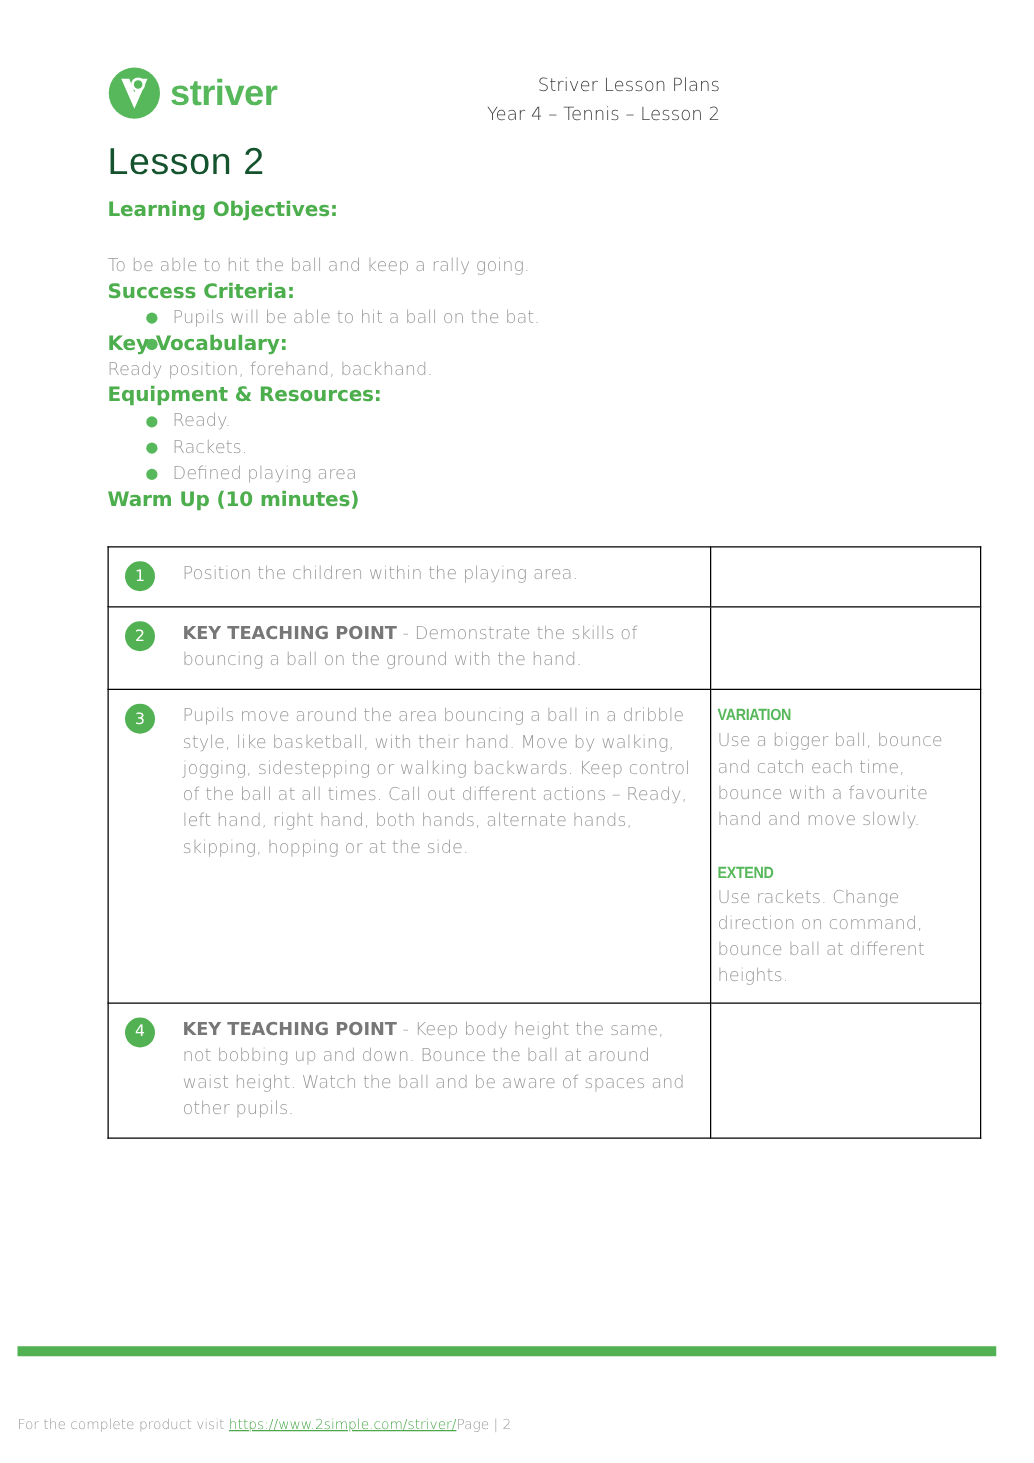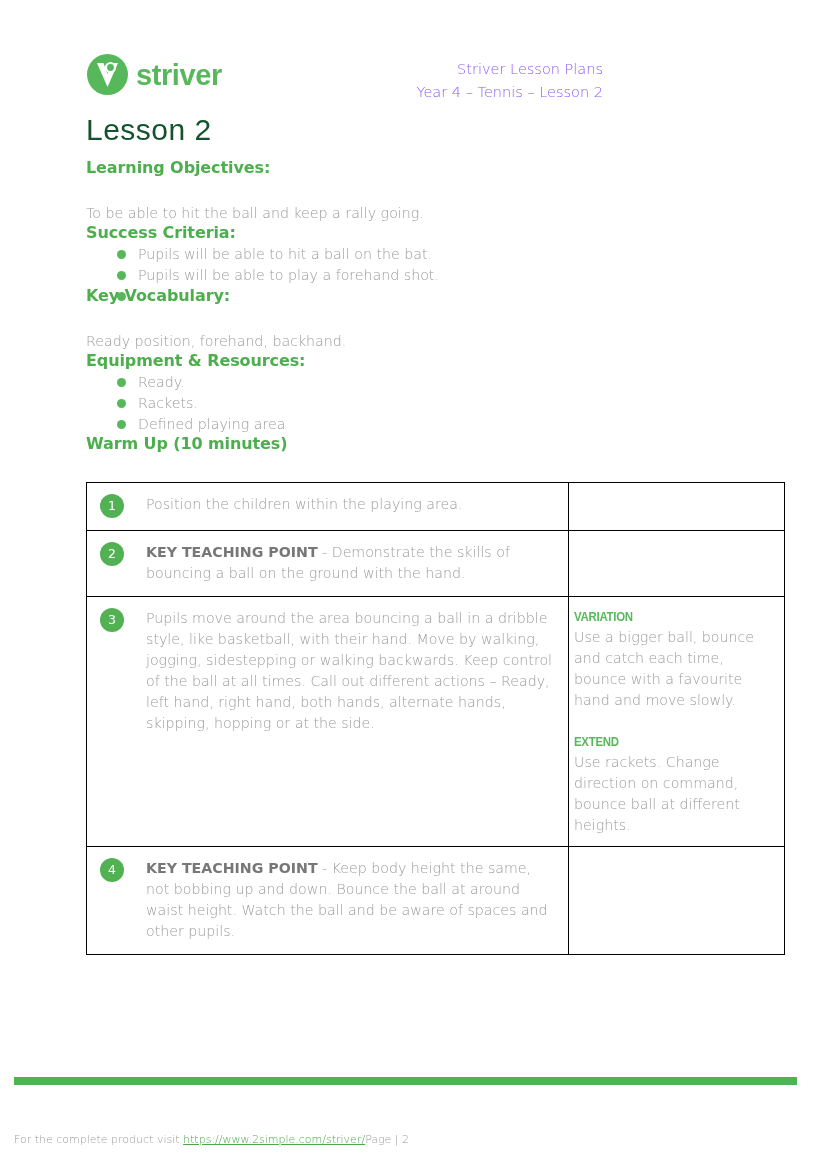--- a/index.html
+++ b/index.html
@@ -46,24 +46,24 @@
     font-size: 29px;
     font-weight: bold;
     color: #57b85b;
     letter-spacing: -0.4px;
     line-height: 1;
     position: relative;
     top: 1px;
   }
   .header-meta {
     position: absolute;
-    right: 62px;
+    right: 89px;
     top: 58px;
     text-align: right;
-    color: #8b5cf6;
+    color: #404040;
     font-size: 14.5px;
     line-height: 1.62;
     font-family: "DejaVu Sans", sans-serif;
     font-weight: 300;
   }
   .header-meta div { white-space: nowrap; }
 
   
   .content {
     position: absolute;
@@ -119,21 +119,21 @@
     height: 9px;
     border-radius: 50%;
     background: #57b85b;
   }
 
   .sp-lo-head { margin-top: 11px; }
   .sp-lo-text { margin-top: 24px; }
   .sp-sc-head { margin-top: 22px; }
   .sp-sc-list { margin-top: 22px; }
   .sp-kv-head { margin-top: 29px; }
-  .sp-kv-text { margin-top: 24px; }
+  .sp-kv-text { }
   .sp-eq-head { margin-top: 21px; }
   .sp-eq-list { margin-top: 21px; }
   .sp-wu-head { margin-top: 28px; }
 
   
   .activity-table {
     margin-top: 27px;
     width: 698px;
     border-collapse: collapse;
     table-layout: fixed;
@@ -258,21 +258,21 @@
   <div class="content">
 
     <h1 class="lesson-title">Lesson  2</h1>
 
     <h2 class="section-heading sp-lo-head">Learning Objectives:</h2>
     <p class="body-text sp-lo-text">To be able to hit the ball and keep a rally going.</p>
 
     <h2 class="section-heading sp-sc-head">Success Criteria:</h2>
     <ul class="bullets sp-sc-list">
       <li><span class="dot"></span><span>Pupils will be able to hit a ball on the bat.</span></li>
-      <li><span class="dot"></span><span>Pupils will be able to play a forehand shot.</span></li>
+      <li><span class="dot"></span></li>
       <li><span class="dot"></span></li>
     </ul>
 
     <h2 class="section-heading sp-kv-head">Key Vocabulary:</h2>
     <p class="body-text sp-kv-text">Ready position, forehand, backhand.</p>
 
     <h2 class="section-heading sp-eq-head">Equipment &amp; Resources:</h2>
     <ul class="bullets sp-eq-list">
       <li><span class="dot"></span><span>Ready.</span></li>
       <li><span class="dot"></span><span>Rackets.</span></li>

